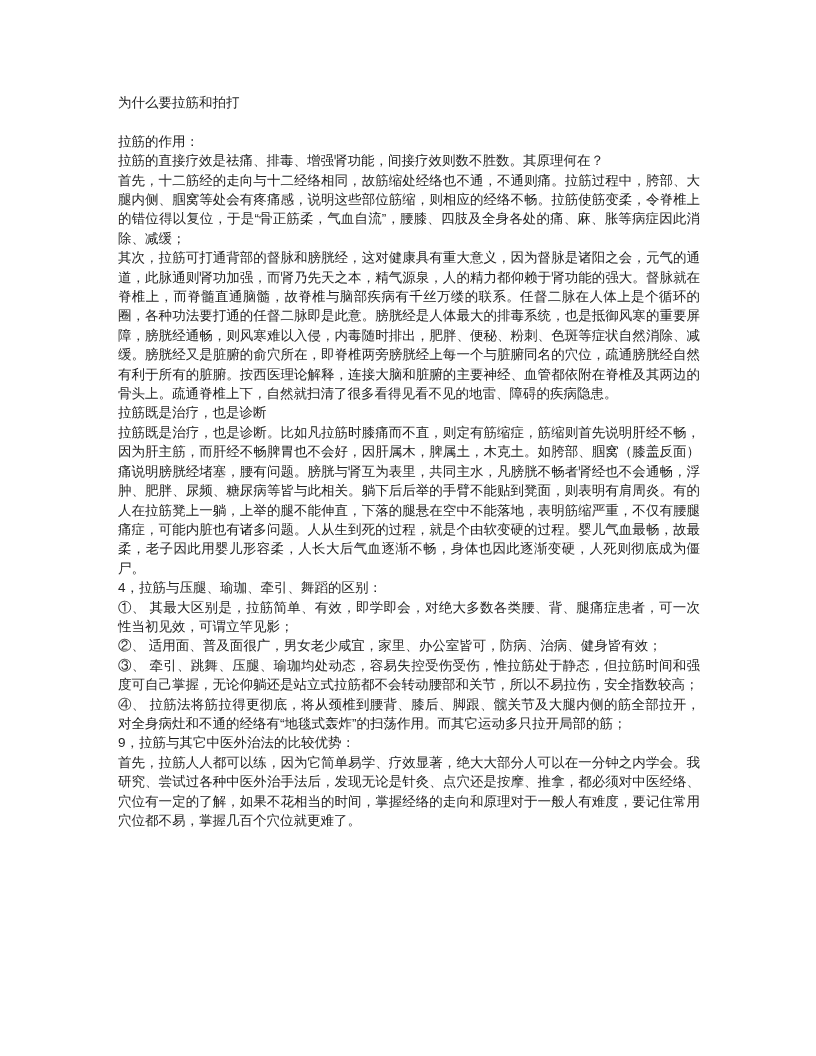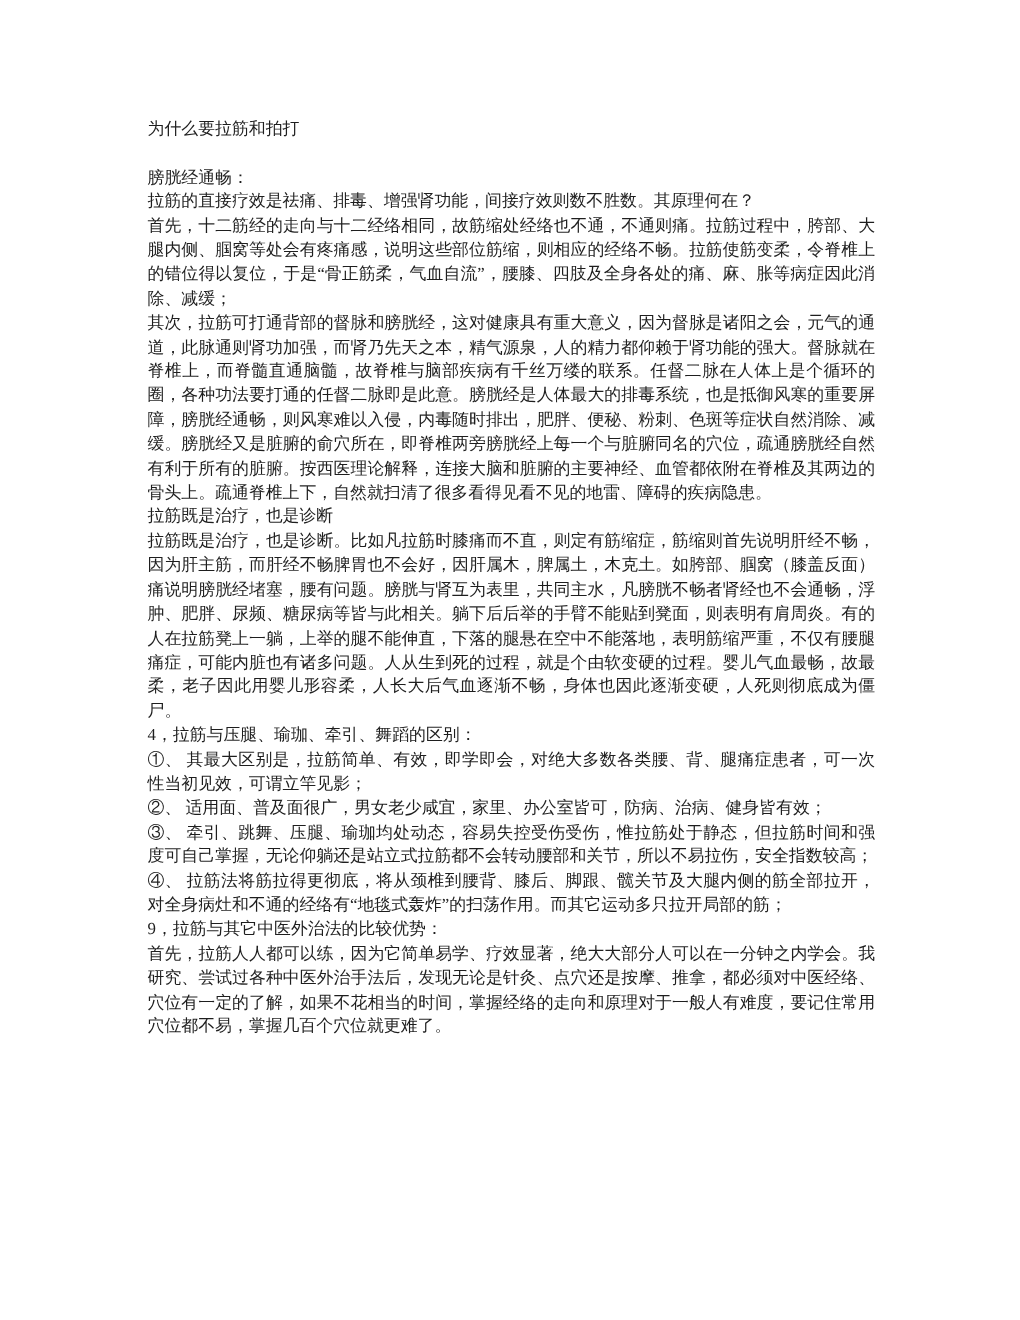--- a/index.html
+++ b/index.html
@@ -10,42 +10,42 @@
   .page {
     position: relative;
     width: 816px;
     height: 1056px;
     background: #ffffff;
     box-sizing: border-box;
     padding: 93px 116px 0 118px;
     overflow: hidden;
   }
   .doc {
-    font-family: Liberation Serif, serif;
+    font-family: Liberation Sans, sans-serif;
     font-size: 13.5px;
     line-height: 19.4px;
     color: #1e1e1e;
   }
   .doc-title {
     margin: 0 0 19.4px 0;
     text-align: left;
   }
   .doc p.body-para {
     margin: 0;
     text-align: justify;
     line-break: strict;
   }
 </style>
 </head>
 <body>
 
 <div class="page">
   <div class="doc">
     <p class="doc-title">为什么要拉筋和拍打</p>
-    <p class="body-para">膀胱经通畅：</p>
+    <p class="body-para">拉筋的作用：</p>
     <p class="body-para">拉筋的直接疗效是祛痛、排毒、增强肾功能，间接疗效则数不胜数。其原理何在？</p>
     <p class="body-para">首先，十二筋经的走向与十二经络相同，故筋缩处经络也不通，不通则痛。拉筋过程中，胯部、大腿内侧、腘窝等处会有疼痛感，说明这些部位筋缩，则相应的经络不畅。拉筋使筋变柔，令脊椎上的错位得以复位，于是“骨正筋柔，气血自流”，腰膝、四肢及全身各处的痛、麻、胀等病症因此消除、减缓；</p>
     <p class="body-para">其次，拉筋可打通背部的督脉和膀胱经，这对健康具有重大意义，因为督脉是诸阳之会，元气的通道，此脉通则肾功加强，而肾乃先天之本，精气源泉，人的精力都仰赖于肾功能的强大。督脉就在脊椎上，而脊髓直通脑髓，故脊椎与脑部疾病有千丝万缕的联系。任督二脉在人体上是个循环的圈，各种功法要打通的任督二脉即是此意。膀胱经是人体最大的排毒系统，也是抵御风寒的重要屏障，膀胱经通畅，则风寒难以入侵，内毒随时排出，肥胖、便秘、粉刺、色斑等症状自然消除、减缓。膀胱经又是脏腑的俞穴所在，即脊椎两旁膀胱经上每一个与脏腑同名的穴位，疏通膀胱经自然有利于所有的脏腑。按西医理论解释，连接大脑和脏腑的主要神经、血管都依附在脊椎及其两边的骨头上。疏通脊椎上下，自然就扫清了很多看得见看不见的地雷、障碍的疾病隐患。</p>
     <p class="body-para">拉筋既是治疗，也是诊断</p>
     <p class="body-para">拉筋既是治疗，也是诊断。比如凡拉筋时膝痛而不直，则定有筋缩症，筋缩则首先说明肝经不畅，因为肝主筋，而肝经不畅脾胃也不会好，因肝属木，脾属土，木克土。如胯部、腘窝（膝盖反面）痛说明膀胱经堵塞，腰有问题。膀胱与肾互为表里，共同主水，凡膀胱不畅者肾经也不会通畅，浮肿、肥胖、尿频、糖尿病等皆与此相关。躺下后后举的手臂不能贴到凳面，则表明有肩周炎。有的人在拉筋凳上一躺，上举的腿不能伸直，下落的腿悬在空中不能落地，表明筋缩严重，不仅有腰腿痛症，可能内脏也有诸多问题。人从生到死的过程，就是个由软变硬的过程。婴儿气血最畅，故最柔，老子因此用婴儿形容柔，人长大后气血逐渐不畅，身体也因此逐渐变硬，人死则彻底成为僵尸。</p>
     <p class="body-para">4，拉筋与压腿、瑜珈、牵引、舞蹈的区别：</p>
     <p class="body-para">①、 其最大区别是，拉筋简单、有效，即学即会，对绝大多数各类腰、背、腿痛症患者，可一次性当初见效，可谓立竿见影；</p>
     <p class="body-para">②、 适用面、普及面很广，男女老少咸宜，家里、办公室皆可，防病、治病、健身皆有效；</p>
     <p class="body-para">③、 牵引、跳舞、压腿、瑜珈均处动态，容易失控受伤受伤，惟拉筋处于静态，但拉筋时间和强度可自己掌握，无论仰躺还是站立式拉筋都不会转动腰部和关节，所以不易拉伤，安全指数较高；</p>
     <p class="body-para">④、 拉筋法将筋拉得更彻底，将从颈椎到腰背、膝后、脚跟、髋关节及大腿内侧的筋全部拉开，对全身病灶和不通的经络有“地毯式轰炸”的扫荡作用。而其它运动多只拉开局部的筋；</p>

